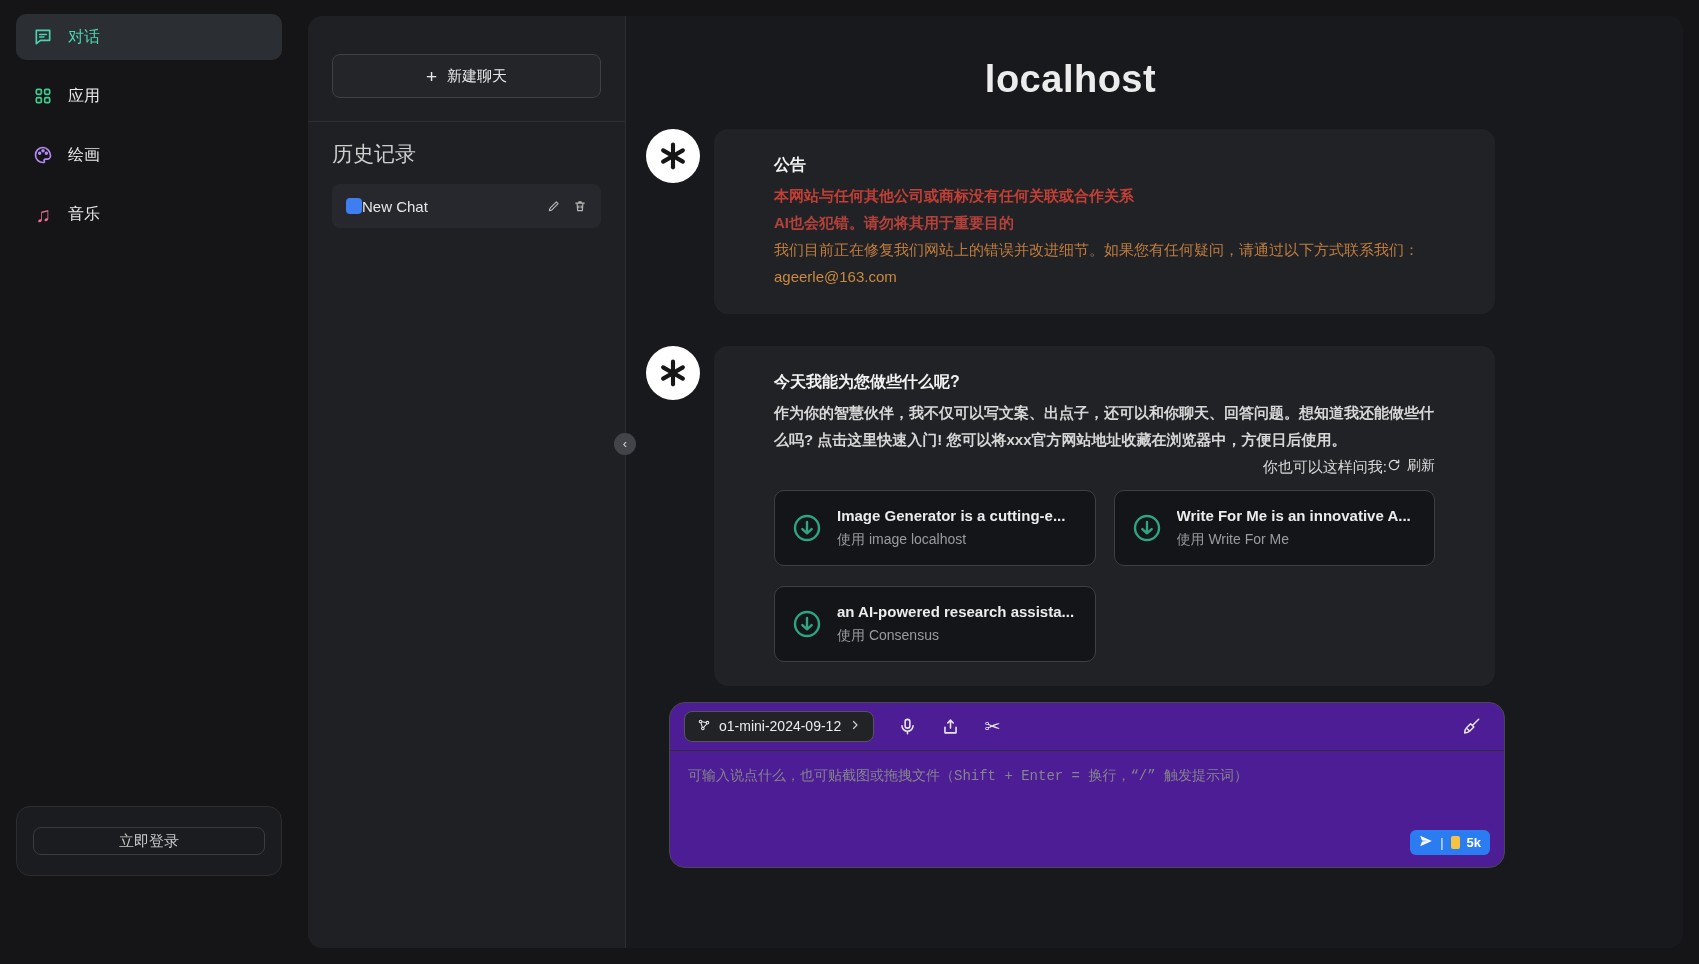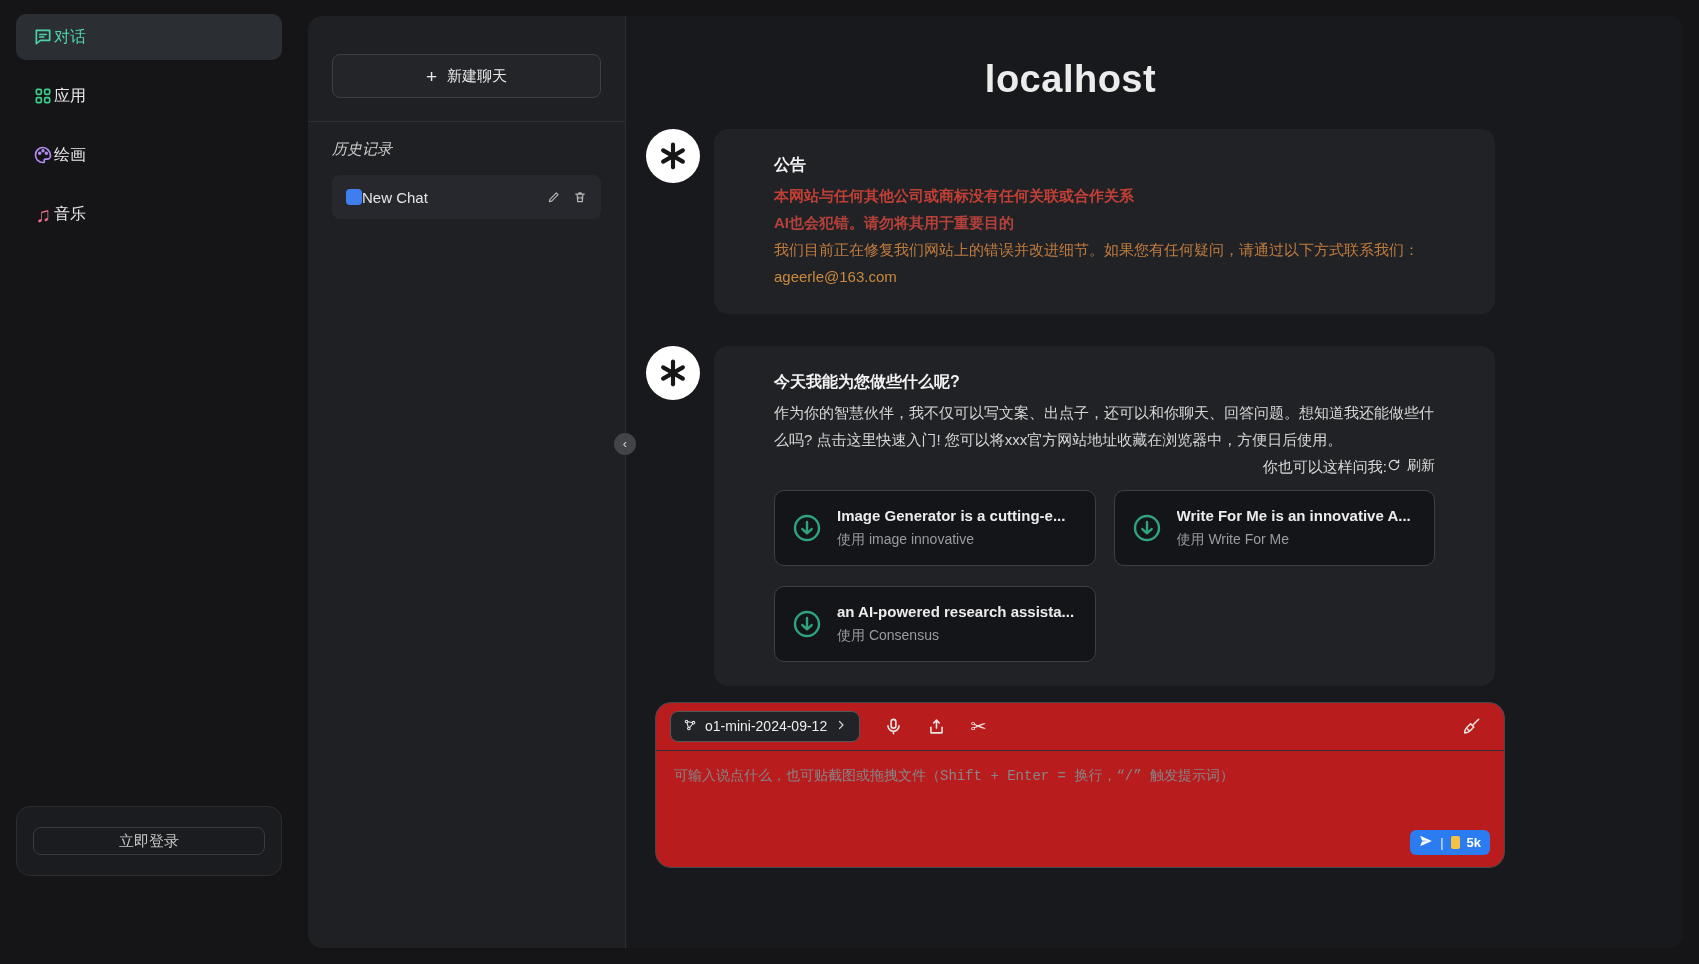--- a/index.html
+++ b/index.html
@@ -3,21 +3,21 @@
 <meta charset="utf-8">
 <style>
   * { box-sizing: border-box; margin: 0; padding: 0; }
   html,body { background:#0f1012; }
   body { font-family: "Liberation Sans", "DejaVu Sans", sans-serif; }
 
   .app { width:1699px; height:964px; background:#151518; display:flex; overflow:hidden; position:relative; }
 
   
   .sidebar { width:300px; padding:14px 18px 16px 16px; display:flex; flex-direction:column; flex-shrink:0; }
-  .nav-item { height:46px; border-radius:10px; display:flex; align-items:center; padding:0 16px;
+  .nav-item { height:46px; border-radius:10px; display:flex; align-items:center; gap:14px; padding:0 16px;
               color:#e8e8e8; font-size:16px; font-weight:500; cursor:pointer; margin-bottom:13px; }
   .nav-item.active { background:#2b2f34; color:#4fd1b0; }
   .nav-icon { width:22px; height:22px; display:flex; align-items:center; justify-content:center; flex-shrink:0; }
   .icon-chat  { color:#4fd1b0; }
   .icon-apps  { color:#3ecf8e; }
   .icon-paint { color:#b18bf4; }
   .icon-music { color:#ee6d8f; font-size:21px; line-height:1; }
 
   .login-panel { margin-top:auto; margin-bottom:72px; border:1px solid #2c2d31; background:#1b1c1f;
                  border-radius:14px; padding:20px 16px; }
@@ -28,21 +28,21 @@
   .workspace { flex:1; margin:16px 16px 16px 8px; border-radius:14px; overflow:hidden; display:flex;
                background:#18191d; position:relative; }
 
   .chatlist { width:318px; background:#1f2024; border-right:1px solid #2c2d31; padding:38px 24px 24px;
               display:flex; flex-direction:column; flex-shrink:0; }
   .new-chat-btn { height:44px; border:1px solid #3f4045; border-radius:8px; background:#242529; color:#e8e8e8;
                   font-size:15px; display:flex; align-items:center; justify-content:center; gap:10px;
                   cursor:pointer; font-family:inherit; width:100%; }
   .plus-glyph { font-size:19px; color:#e8e8e8; line-height:1; }
   .panel-divider { height:1px; background:#2c2d31; margin:23px -24px 0; }
-  .history-title { font-size:15px; color:#cfcfcf; margin:18px 0 16px;font-style:italic; }
+  .history-title { font-size:21px; color:#cfcfcf; margin:18px 0 16px; }
   .chat-item { height:44px; background:#27282d; border-radius:8px; display:flex; align-items:center;
                padding:0 14px; gap:0; cursor:pointer; }
   .chat-item-icon { width:16px; height:16px; border-radius:4px; background:#3f7ef0; flex-shrink:0; }
   .chat-item-title { flex:1; color:#e6e6e6; font-size:15px; }
   .chat-item-actions { display:flex; gap:12px; color:#b5b5b5; align-items:center; }
   .chat-item-actions span { display:flex; cursor:pointer; }
 
   .collapse-handle { position:absolute; left:317px; margin-left:-11px; top:417px; width:22px; height:22px;
                      border-radius:50%; background:#43444a; color:#d6d6d6; border:none; font-size:13px;
                      display:flex; align-items:center; justify-content:center; cursor:pointer; z-index:5;
@@ -59,35 +59,35 @@
   .bubble { flex:1; background:#212226; border-radius:14px; padding:22px 60px 24px; color:#d9d9d9;
             font-size:15px; line-height:1.8; }
 
   .ann-heading { font-size:16px; font-weight:700; color:#f2f2f2; margin-bottom:2px; }
   .ann-red-bold { color:#c23f35; font-weight:700; }
   .ann-red { color:#b5413a; font-weight:600; }
   .ann-orange { color:#c07c3e; }
   .ann-email { color:#c98a3e; text-decoration:none; cursor:pointer; display:inline-block; }
 
   .greet-heading { font-size:16px; font-weight:700; color:#f2f2f2; margin-bottom:2px; }
-  .greet-body { color:#d7d7d7; }
+  .greet-body { color:#d7d7d7;font-weight:bold; }
   .hint-row { display:flex; justify-content:flex-end; align-items:center; }
   .refresh-btn { display:flex; align-items:center; gap:6px; background:none; border:none; color:#dcdcdc;
                  font-size:14px; cursor:pointer; font-family:inherit; }
 
   .suggestions { display:grid; grid-template-columns:1fr 1fr; gap:20px 18px; margin-top:10px; }
   .sugg-card { border:1px solid #3e3f44; border-radius:10px; background:#141519; padding:13px 16px;
                display:flex; gap:14px; align-items:center; cursor:pointer; min-height:76px; overflow:hidden; }
   .sugg-icon { flex-shrink:0; display:flex; }
   .sugg-text { min-width:0; display:flex; flex-direction:column; gap:4px; line-height:1.35; }
   .sugg-title { font-size:15px; font-weight:600; color:#ececec; white-space:nowrap; overflow:hidden; }
   .sugg-use { font-size:14px; color:#9a9ba0; white-space:nowrap; overflow:hidden; }
 
   
-  .composer { margin:16px -10px 0 9px; border:1px solid #47484e; border-radius:16px; background:#b91c1c; }
+  .composer { margin:16px -10px 0 23px; border:1px solid #47484e; border-radius:16px; background:#4c1d95; }
   .composer-toolbar { display:flex; align-items:center; padding:8px 14px; border-bottom:1px solid #2e2f34; gap:24px; }
   .model-chip { display:flex; align-items:center; gap:8px; border:1px solid #55565b; border-radius:8px;
                 background:#222327; padding:6px 12px; color:#ececec; font-size:14px; cursor:pointer;
                 font-family:inherit; }
   .tool-btn { background:none; border:none; color:#e6e6e6; cursor:pointer; display:flex; align-items:center;
               font-size:19px; padding:0; font-family:inherit; }
   .tool-btn.right { margin-left:auto; margin-right:8px; }
   .composer-input { position:relative; }
   .composer-input textarea { width:100%; height:116px; background:transparent; border:none; outline:none;
                              resize:none; color:#dddddd; font-size:14px; padding:16px 18px;
@@ -223,21 +223,21 @@
           <div class="suggestions">
             <div class="sugg-card">
               <span class="sugg-icon">
                 <svg viewBox="0 0 24 24" width="32" height="32" fill="none" stroke="#2fa57f" stroke-width="1.8" stroke-linecap="round" stroke-linejoin="round">
                     <circle cx="12" cy="12" r="9"></circle>
                     <path d="M12 7.5v8.5M8.5 12.8L12 16l3.5-3.2"></path>
                   </svg>
               </span>
               <span class="sugg-text">
                 <span class="sugg-title">Image Generator is a cutting-e...</span>
-                <span class="sugg-use">使用 image innovative</span>
+                <span class="sugg-use">使用 image localhost</span>
               </span>
             </div>
             <div class="sugg-card">
               <span class="sugg-icon">
                 <svg viewBox="0 0 24 24" width="32" height="32" fill="none" stroke="#2fa57f" stroke-width="1.8" stroke-linecap="round" stroke-linejoin="round">
                     <circle cx="12" cy="12" r="9"></circle>
                     <path d="M12 7.5v8.5M8.5 12.8L12 16l3.5-3.2"></path>
                   </svg>
               </span>
               <span class="sugg-text">

